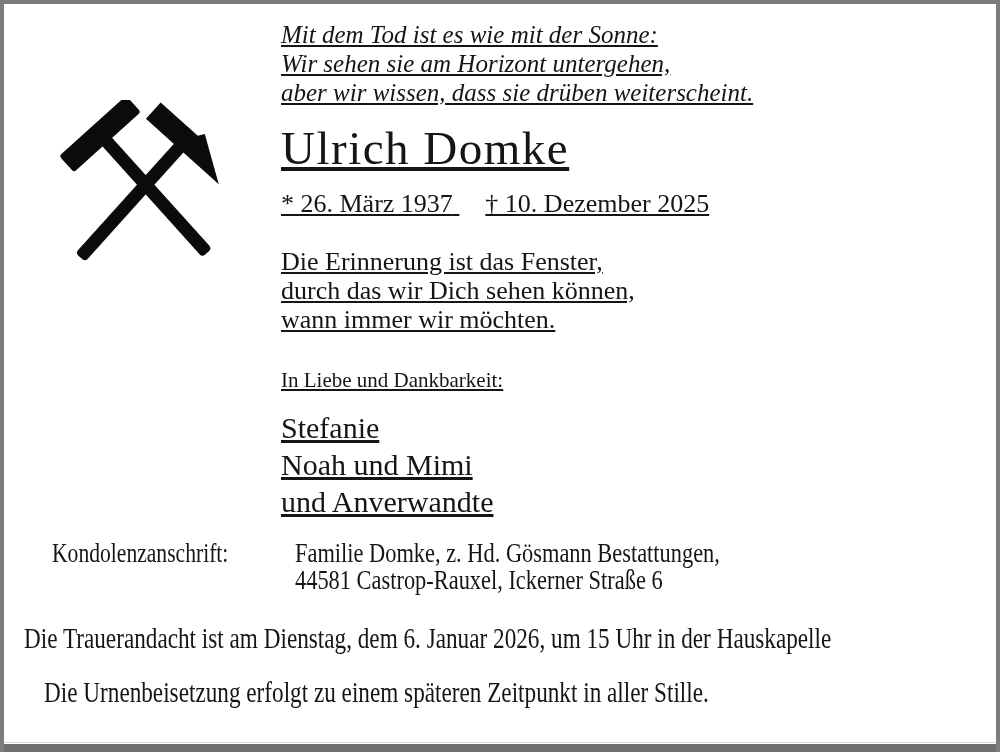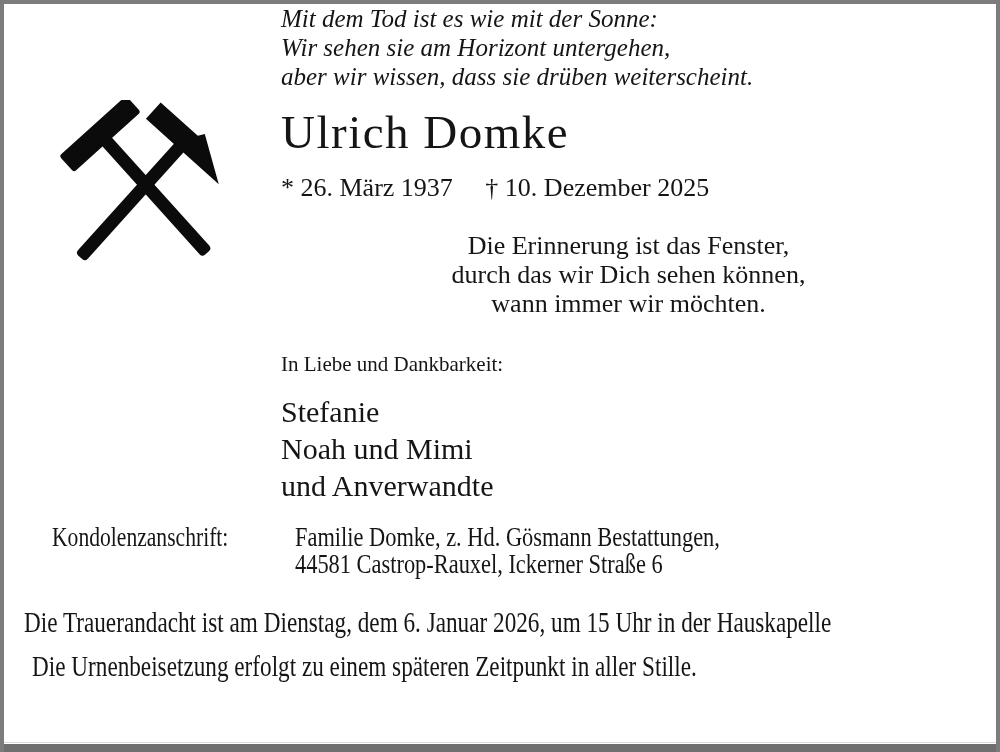--- a/index.html
+++ b/index.html
@@ -12,38 +12,38 @@
     border-bottom:none;
     color:#151515;
     font-family:"Liberation Serif","DejaVu Serif",serif;
     overflow:hidden;
   }
   .bottom-line { position:absolute; left:0; right:0; bottom:9px; height:1px; background:#d9d9d9; }
   .bottom-bar  { position:absolute; left:0; right:0; bottom:0; height:8px; background:#6f6f6f; }
 
   .miner-icon { position:absolute; left:52px; top:96px; width:170px; height:166px; }
 
-  .top { padding:0 20px 0 277px; }
+  .top { padding:16px 20px 0 277px;text-decoration:underline; }
   .quote   { font-style:italic; font-size:25px; line-height:29px; }
   .name    { font-size:47px; line-height:54px; margin-top:14px; letter-spacing:1.5px; }
   .dates   { font-size:26px; line-height:30px; margin-top:14px; }
   .dates .death { margin-left:26px; }
-  .verse   { font-size:26px; line-height:29px; margin-top:28px;text-align:center; }
+  .verse   { font-size:26px; line-height:29px; margin-top:28px; }
   .closing { font-size:21px; line-height:28px; margin-top:32px; }
   .mourners{ font-size:30px; line-height:37px; margin-top:15px; }
 
   .condensed { display:inline-block; transform:scaleX(0.8); transform-origin:0 50%; white-space:nowrap; }
 
   .condolence { display:flex; align-items:flex-start; padding-left:48px; margin-top:19px; }
   .cond-label-col { flex:0 0 243px; width:243px; font-size:27px; line-height:28px; }
   .cond-address div { font-size:28px; line-height:27px; }
 
   .service { padding-left:20px; margin-top:32px; font-size:29px; }
   .service div { line-height:27px; }
-  .burial  { padding-left:28px; margin-top:17px; font-size:29px; line-height:27px; }
+  .burial  { padding-left:40px; margin-top:27px; font-size:29px; line-height:27px; }
 </style>
 </head>
 <body>
 
 <div class="sheet">
 
   <svg class="miner-icon" viewBox="0 0 170 166" aria-hidden="true">
     <g fill="#0b0b0b">
 
       <g transform="translate(44,34) rotate(-42)">

